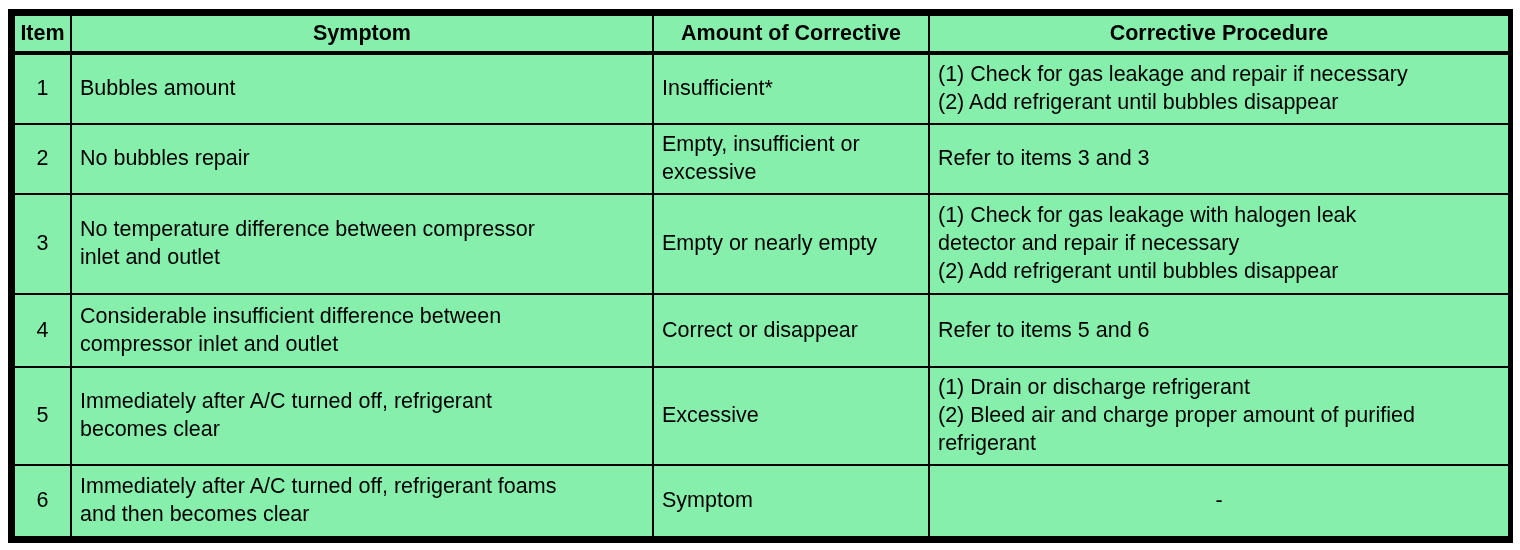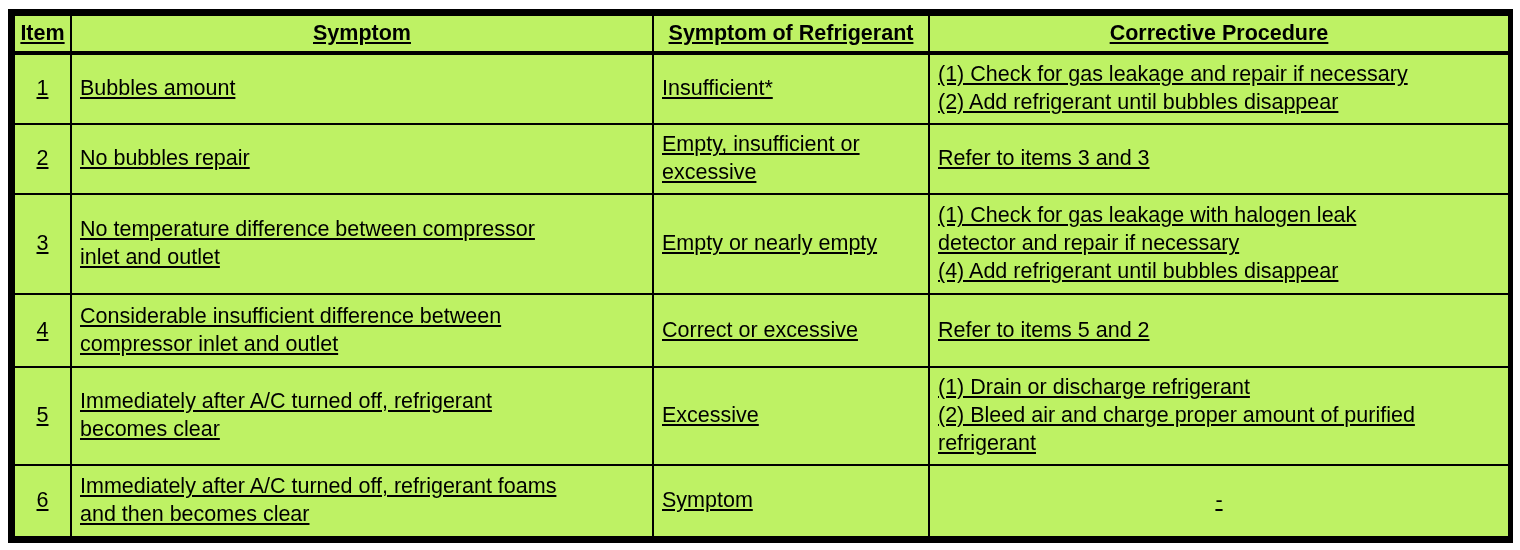--- a/index.html
+++ b/index.html
@@ -12,22 +12,21 @@
     color: #000000;
   }
   .table-frame {
     position: absolute;
     left: 8px;
     top: 9px;
     width: 1505px;
     height: 534px;
     box-sizing: border-box;
     border: 5px solid #000000;
-    background: #bef264;
-    text-decoration: underline;
+    background: #86efac;
   }
   table.diag {
     border-collapse: collapse;
     table-layout: fixed;
     width: 100%;
     height: 100%;
   }
   table.diag th,
   table.diag td {
     border: 2px solid #000000;
@@ -67,21 +66,21 @@
     <colgroup>
       <col style="width:57px">
       <col style="width:582px">
       <col style="width:276px">
       <col style="width:580px">
     </colgroup>
     <thead>
       <tr>
         <th>Item</th>
         <th>Symptom</th>
-        <th>Symptom of Refrigerant</th>
+        <th>Amount of Corrective</th>
         <th>Corrective Procedure</th>
       </tr>
     </thead>
     <tbody>
       <tr class="r1">
         <td class="c-item">1</td>
         <td>Bubbles amount</td>
         <td>Insufficient*</td>
         <td>(1) Check for gas leakage and repair if necessary
 (2) Add refrigerant until bubbles disappear</td>
@@ -93,28 +92,28 @@
 excessive</td>
         <td>Refer to items 3 and 3</td>
       </tr>
       <tr class="r3">
         <td class="c-item">3</td>
         <td>No temperature difference between compressor
 inlet and outlet</td>
         <td>Empty or nearly empty</td>
         <td>(1) Check for gas leakage with halogen leak
 detector and repair if necessary
-(4) Add refrigerant until bubbles disappear</td>
+(2) Add refrigerant until bubbles disappear</td>
       </tr>
       <tr class="r4">
         <td class="c-item">4</td>
         <td>Considerable insufficient difference between
 compressor inlet and outlet</td>
-        <td>Correct or excessive</td>
-        <td>Refer to items 5 and 2</td>
+        <td>Correct or disappear</td>
+        <td>Refer to items 5 and 6</td>
       </tr>
       <tr class="r5">
         <td class="c-item">5</td>
         <td>Immediately after A/C turned off, refrigerant
 becomes clear</td>
         <td>Excessive</td>
         <td>(1) Drain or discharge refrigerant
 (2) Bleed air and charge proper amount of purified
 refrigerant</td>
       </tr>

